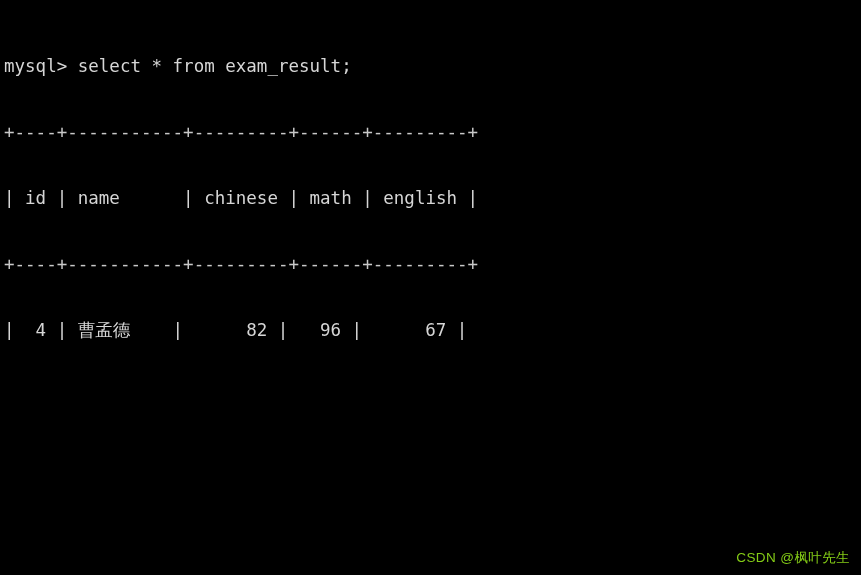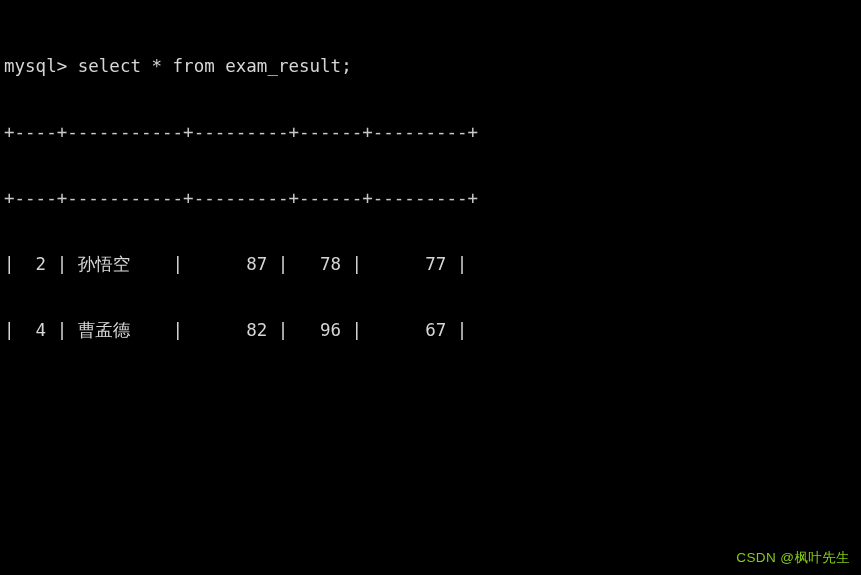--- a/index.html
+++ b/index.html
@@ -57,22 +57,22 @@
     white-space: pre;
   }
 </style>
 </head>
 <body>
 
 <div id="terminal">
   <div class="screen">
     <div class="line">mysql&gt; select * from exam_result;</div>
     <div class="line rule">+----+-----------+---------+------+---------+</div>
+    <div class="line">| id | name      | chinese | math | english |</div>
     <div class="line rule">+----+-----------+---------+------+---------+</div>
-    <div class="line">|  2 | 孙悟空    |      87 |   78 |      77 |</div>
     <div class="line">|  4 | 曹孟德    |      82 |   96 |      67 |</div>
     
     
     
     
     
     
     
     
     

